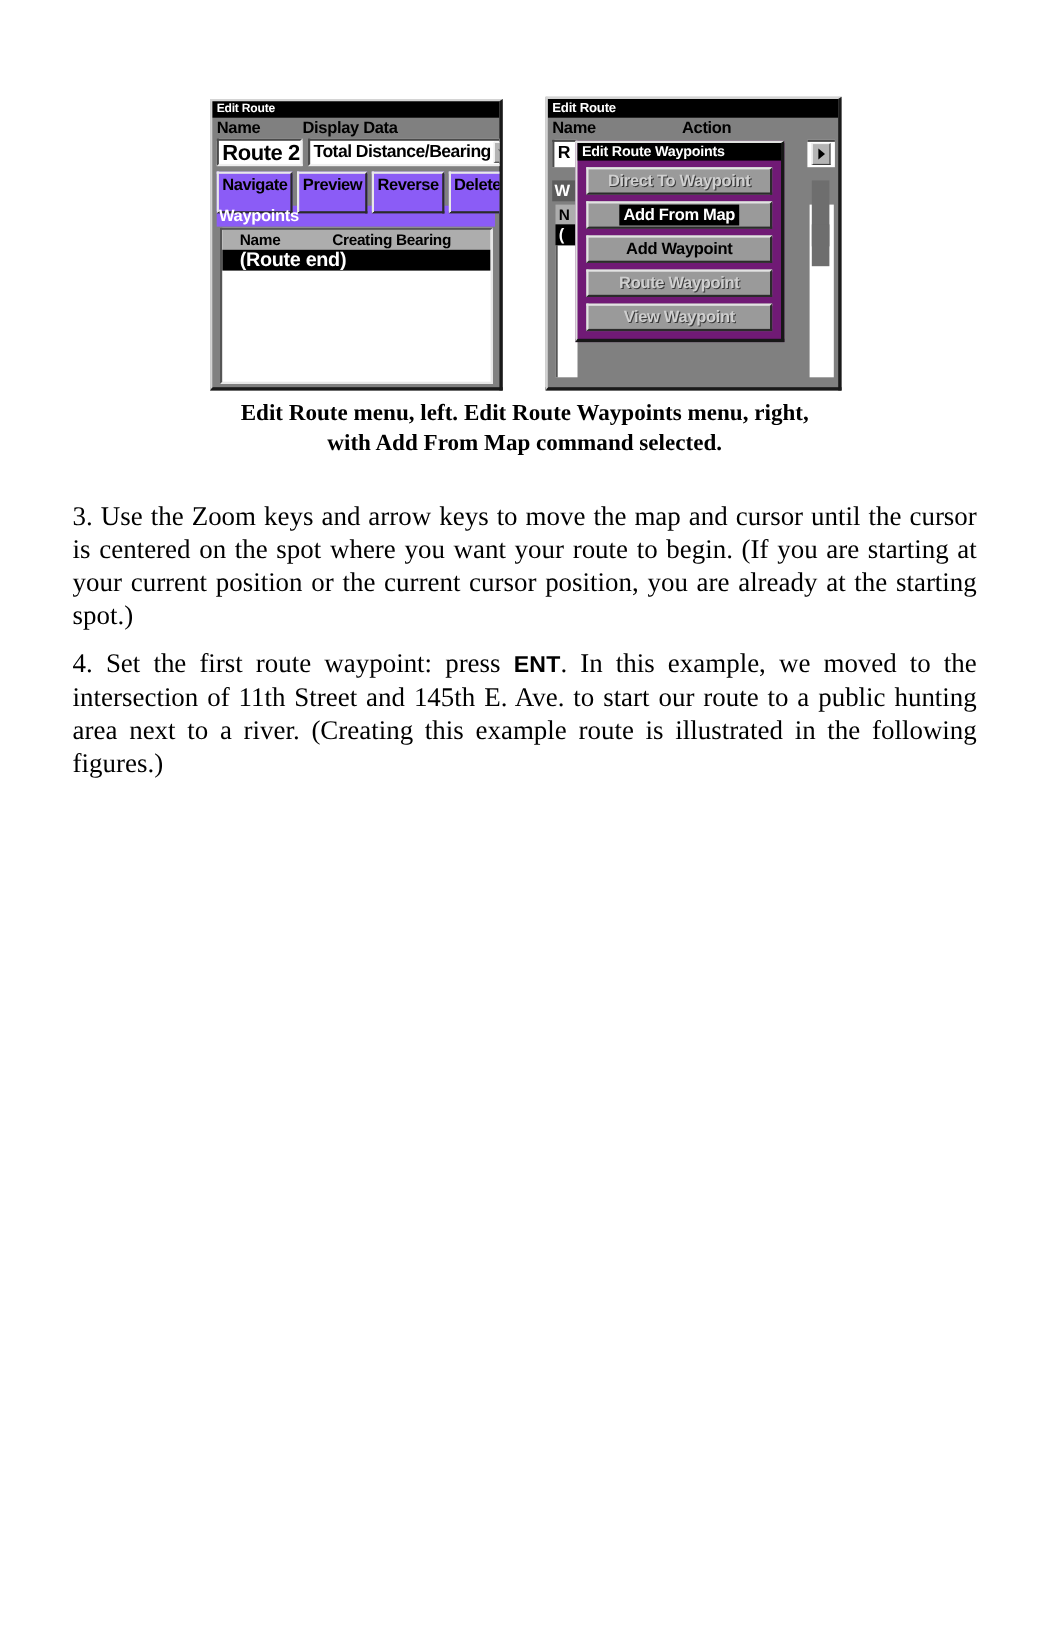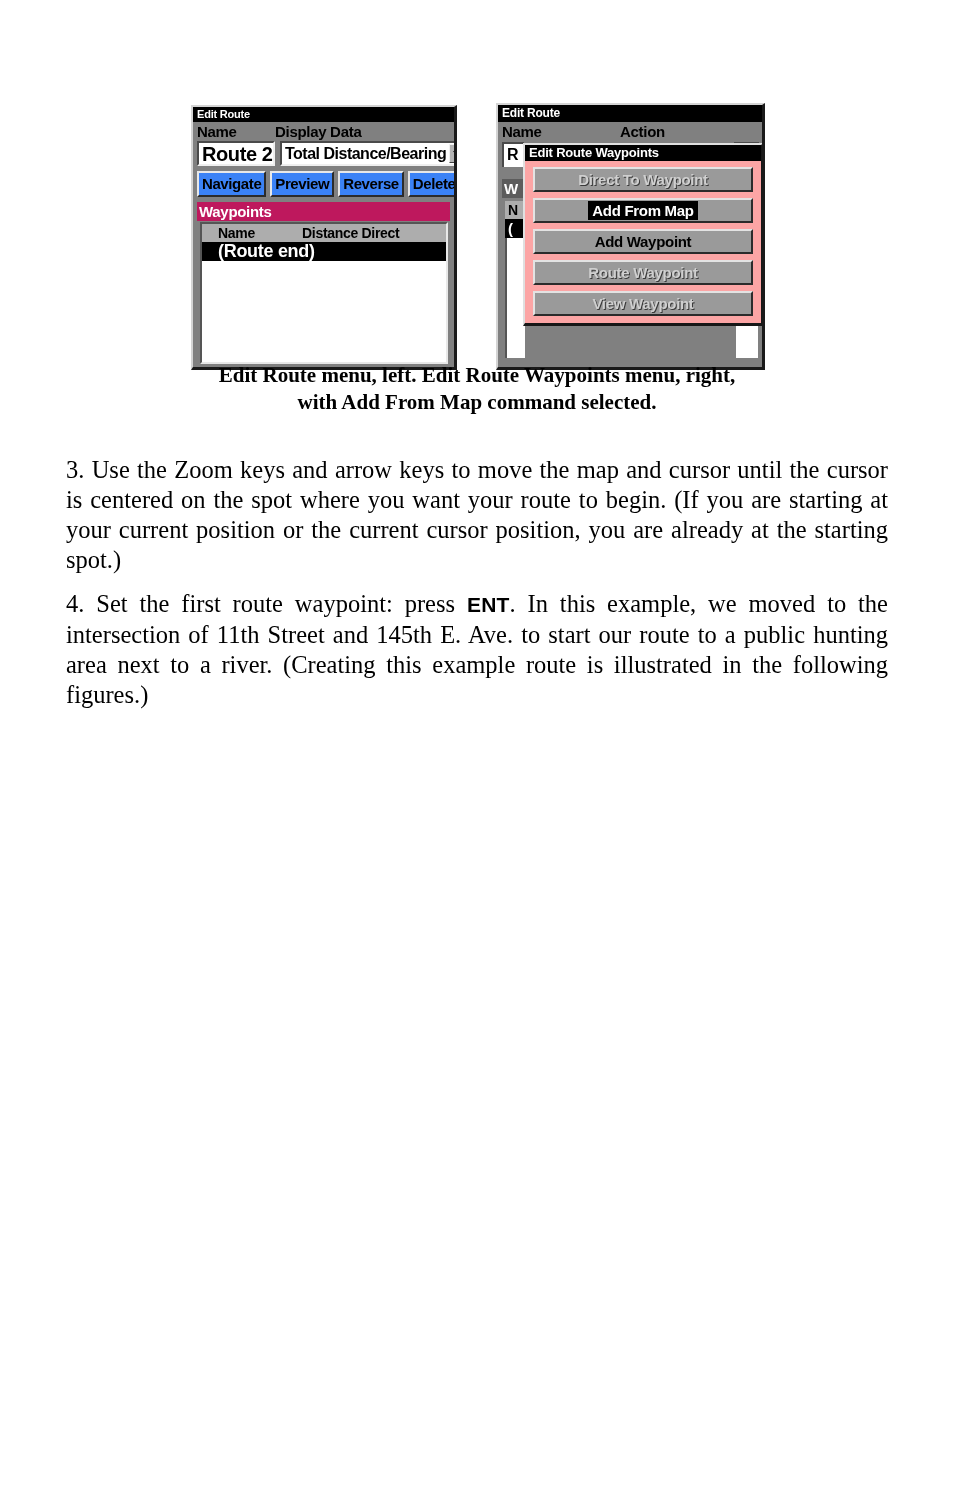--- a/index.html
+++ b/index.html
@@ -12,21 +12,21 @@
     height: 1487px;
     position: relative;
     font-family: "Liberation Serif", "DejaVu Serif", serif;
     overflow: hidden;
   }
 
   
   .figure-area {
     position: absolute;
     left: 0;
-    top: 17px;
+    top: 2px;
     width: 954px;
     height: 280px;
   }
 
   
   .gps-panel {
     position: absolute;
     background: #808080;
     border-top: 2px solid #d4d4d4;
     border-left: 2px solid #d4d4d4;
@@ -138,41 +138,41 @@
   }
 
   .btn-row {
     display: flex;
     gap: 4px;
     padding: 5px 4px 0 4px;
     height: 26px;
     box-sizing: content-box;
   }
   .gbtn {
-    background: #3b82f6;
+    background: #8b5cf6;
     color: #000;
     font-weight: bold;
     font-size: 15px;
     letter-spacing: -0.4px;
     line-height: 22px;
     text-align: center;
     border-top: 2px solid #e8e8e8;
     border-left: 2px solid #e8e8e8;
     border-right: 2px solid #2b2b2b;
     border-bottom: 2px solid #2b2b2b;
     box-sizing: border-box;
-    height: 26px;
+    height: 38px;
     padding: 0 3px;
     white-space: nowrap;
     flex: 1;
   }
 
   .section-header {
     margin: 5px 4px 0 4px;
-    background: #be185d;
+    background: #8b5cf6;
     color: #ffffff;
     font-weight: bold;
     font-size: 15px;
     line-height: 19px;
     letter-spacing: -0.3px;
     padding: 0 0 0 2px;
     height: 19px;
   }
   .list-box {
     margin: 1px 6px 0 7px;
@@ -327,22 +327,22 @@
     left: 240px; top: 77px;
     width: 16px; height: 38px;
     background: #6e6e6e;
   }
 
   
   #waypoints-dialog {
     position: absolute;
     left: 25px;
     top: 38px;
-    width: 241px;
-    background: #fca5a5;
+    width: 190px;
+    background: #701a75;
     border-top: 2px solid #e0e0e0;
     border-left: 2px solid #e0e0e0;
     border-right: 3px solid #171717;
     border-bottom: 3px solid #171717;
     box-sizing: border-box;
     padding-bottom: 7px;
   }
   #waypoints-dialog .dlg-title {
     background: #000;
     color: #fff;
@@ -450,21 +450,21 @@
       <div class="gbtn">Preview</div>
       <div class="gbtn">Reverse</div>
       <div class="gbtn">Delete</div>
     </div>
 
     <div class="section-header">Waypoints</div>
 
     <div class="list-box">
       <div class="list-head">
         <span class="lh-name">Name</span>
-        <span class="lh-dist">Distance Direct</span>
+        <span class="lh-dist">Creating Bearing</span>
       </div>
       <div class="list-row-sel">(Route end)</div>
     </div>
   </div>
 
   <div class="gps-panel" id="panel-right">
 
     <div class="titlebar">Edit Route</div>
 
     <div class="bg-lbl-row">

